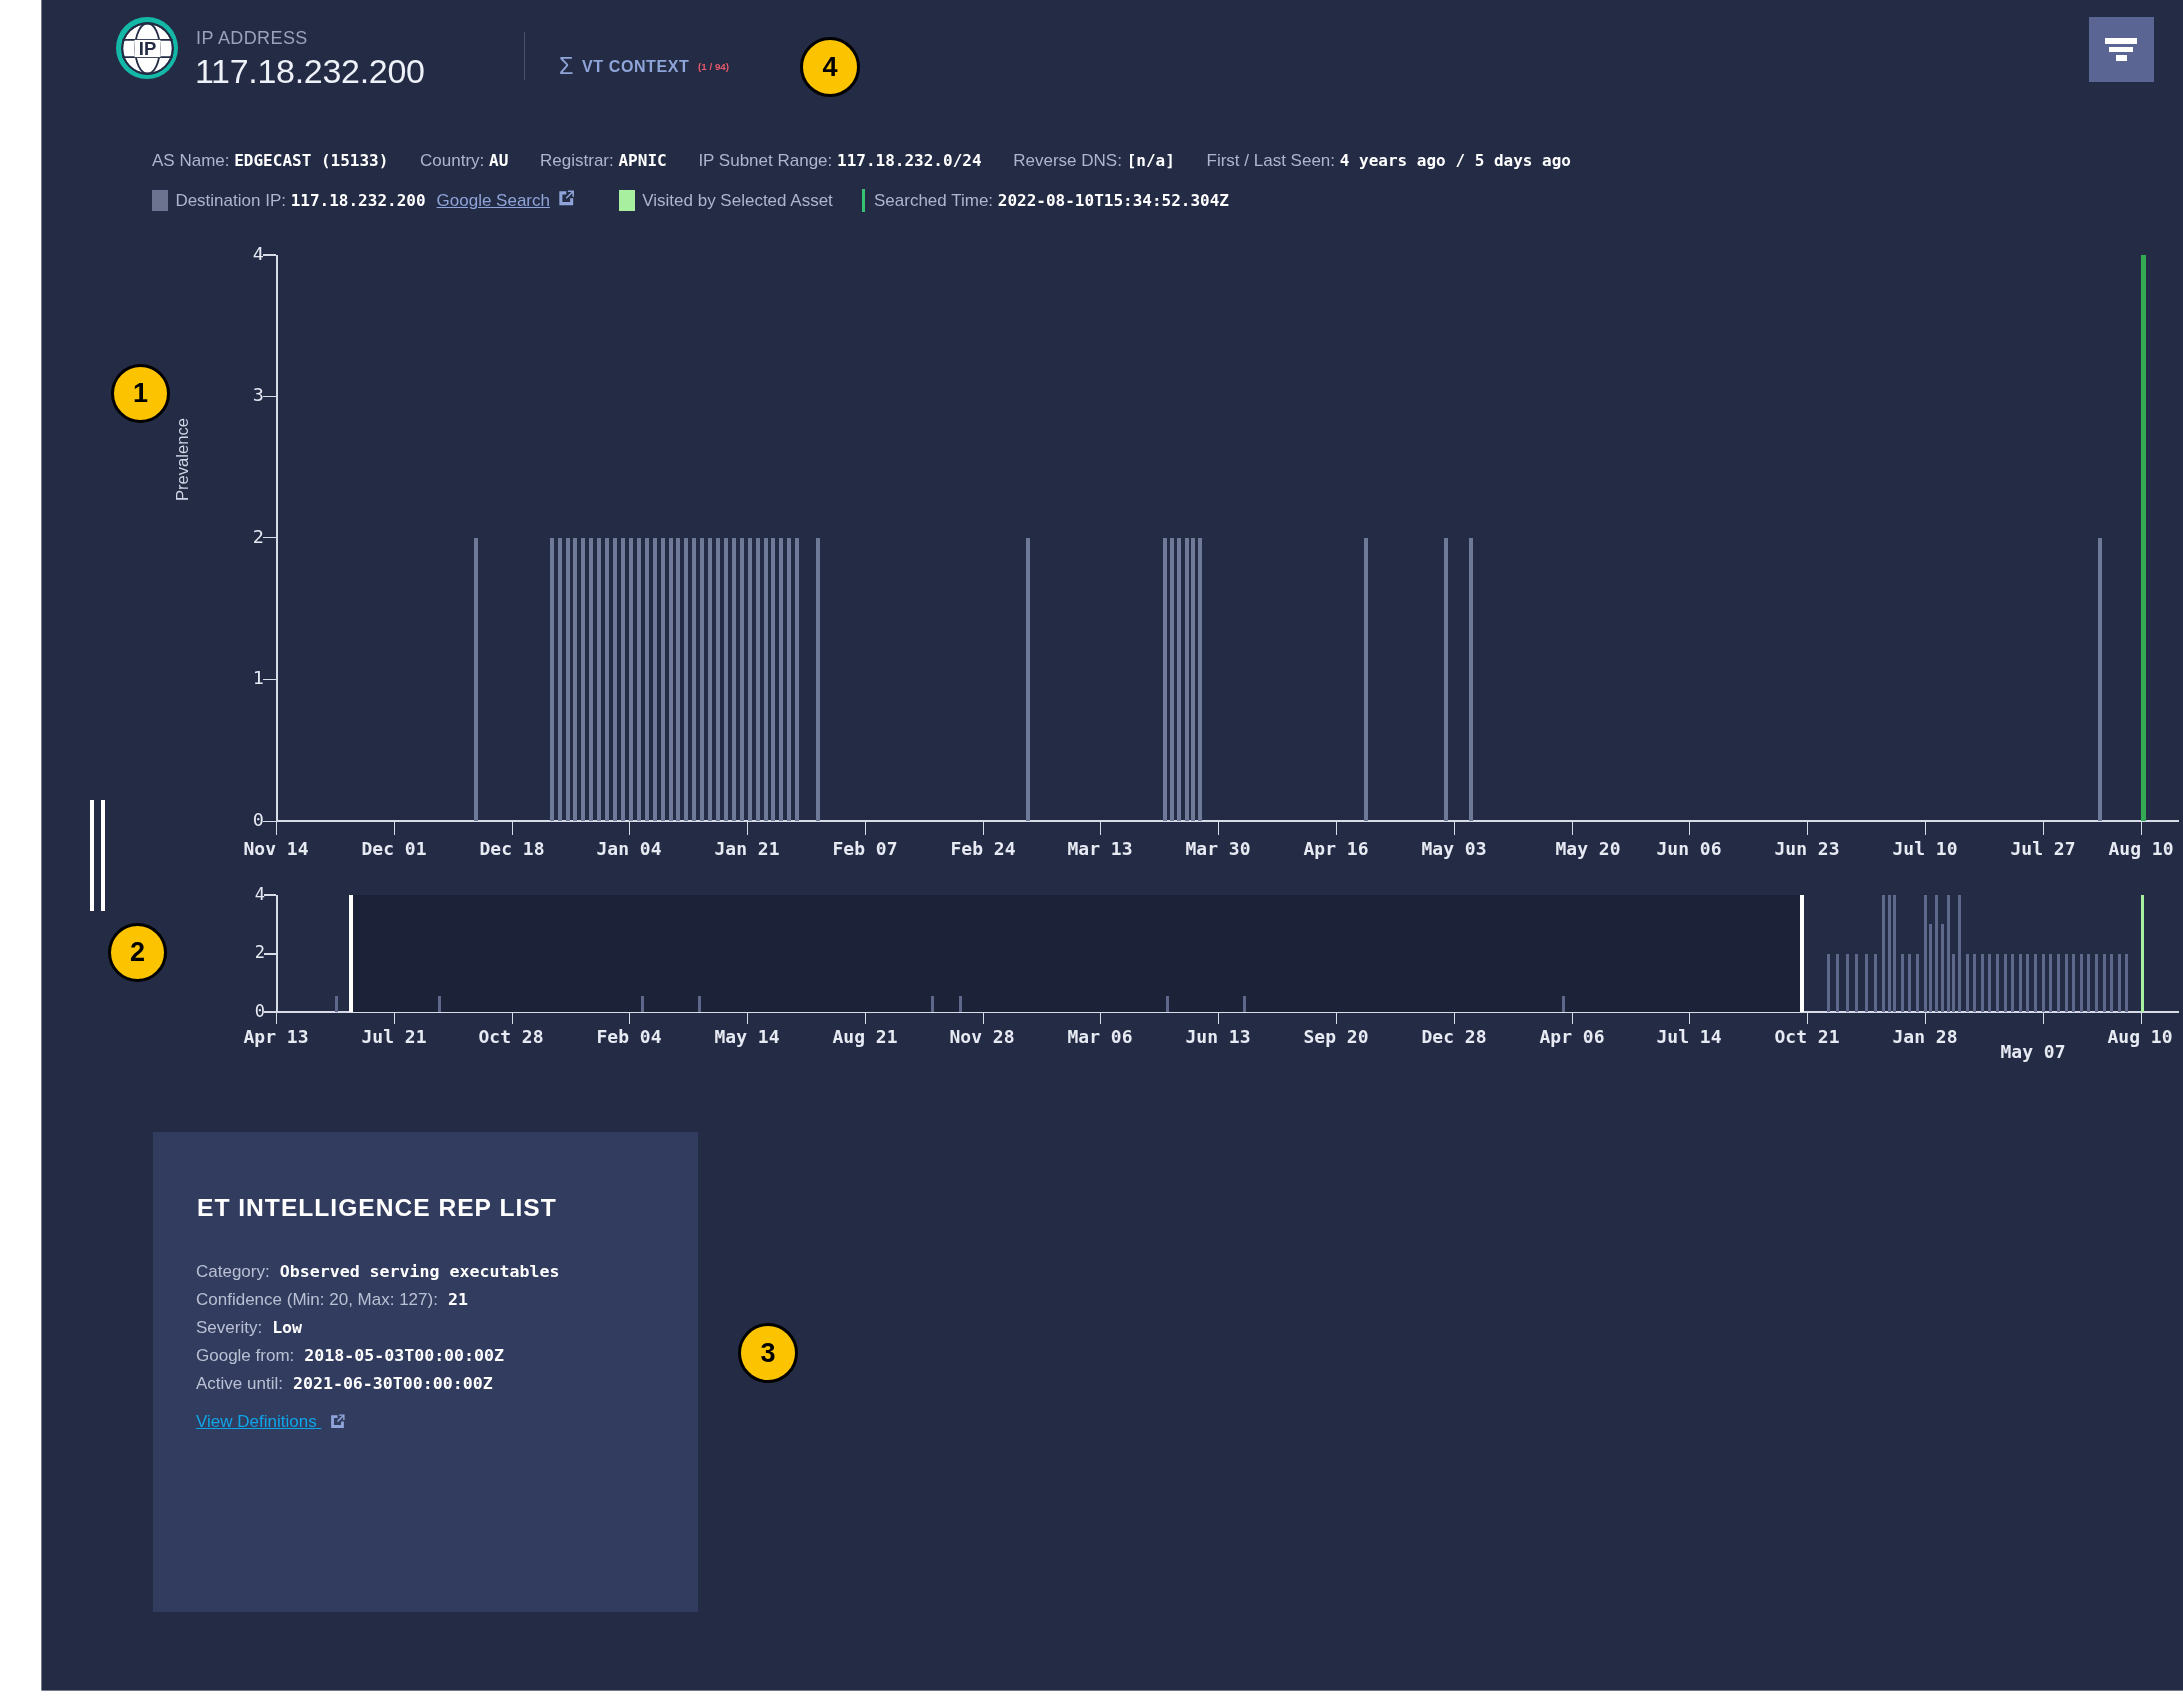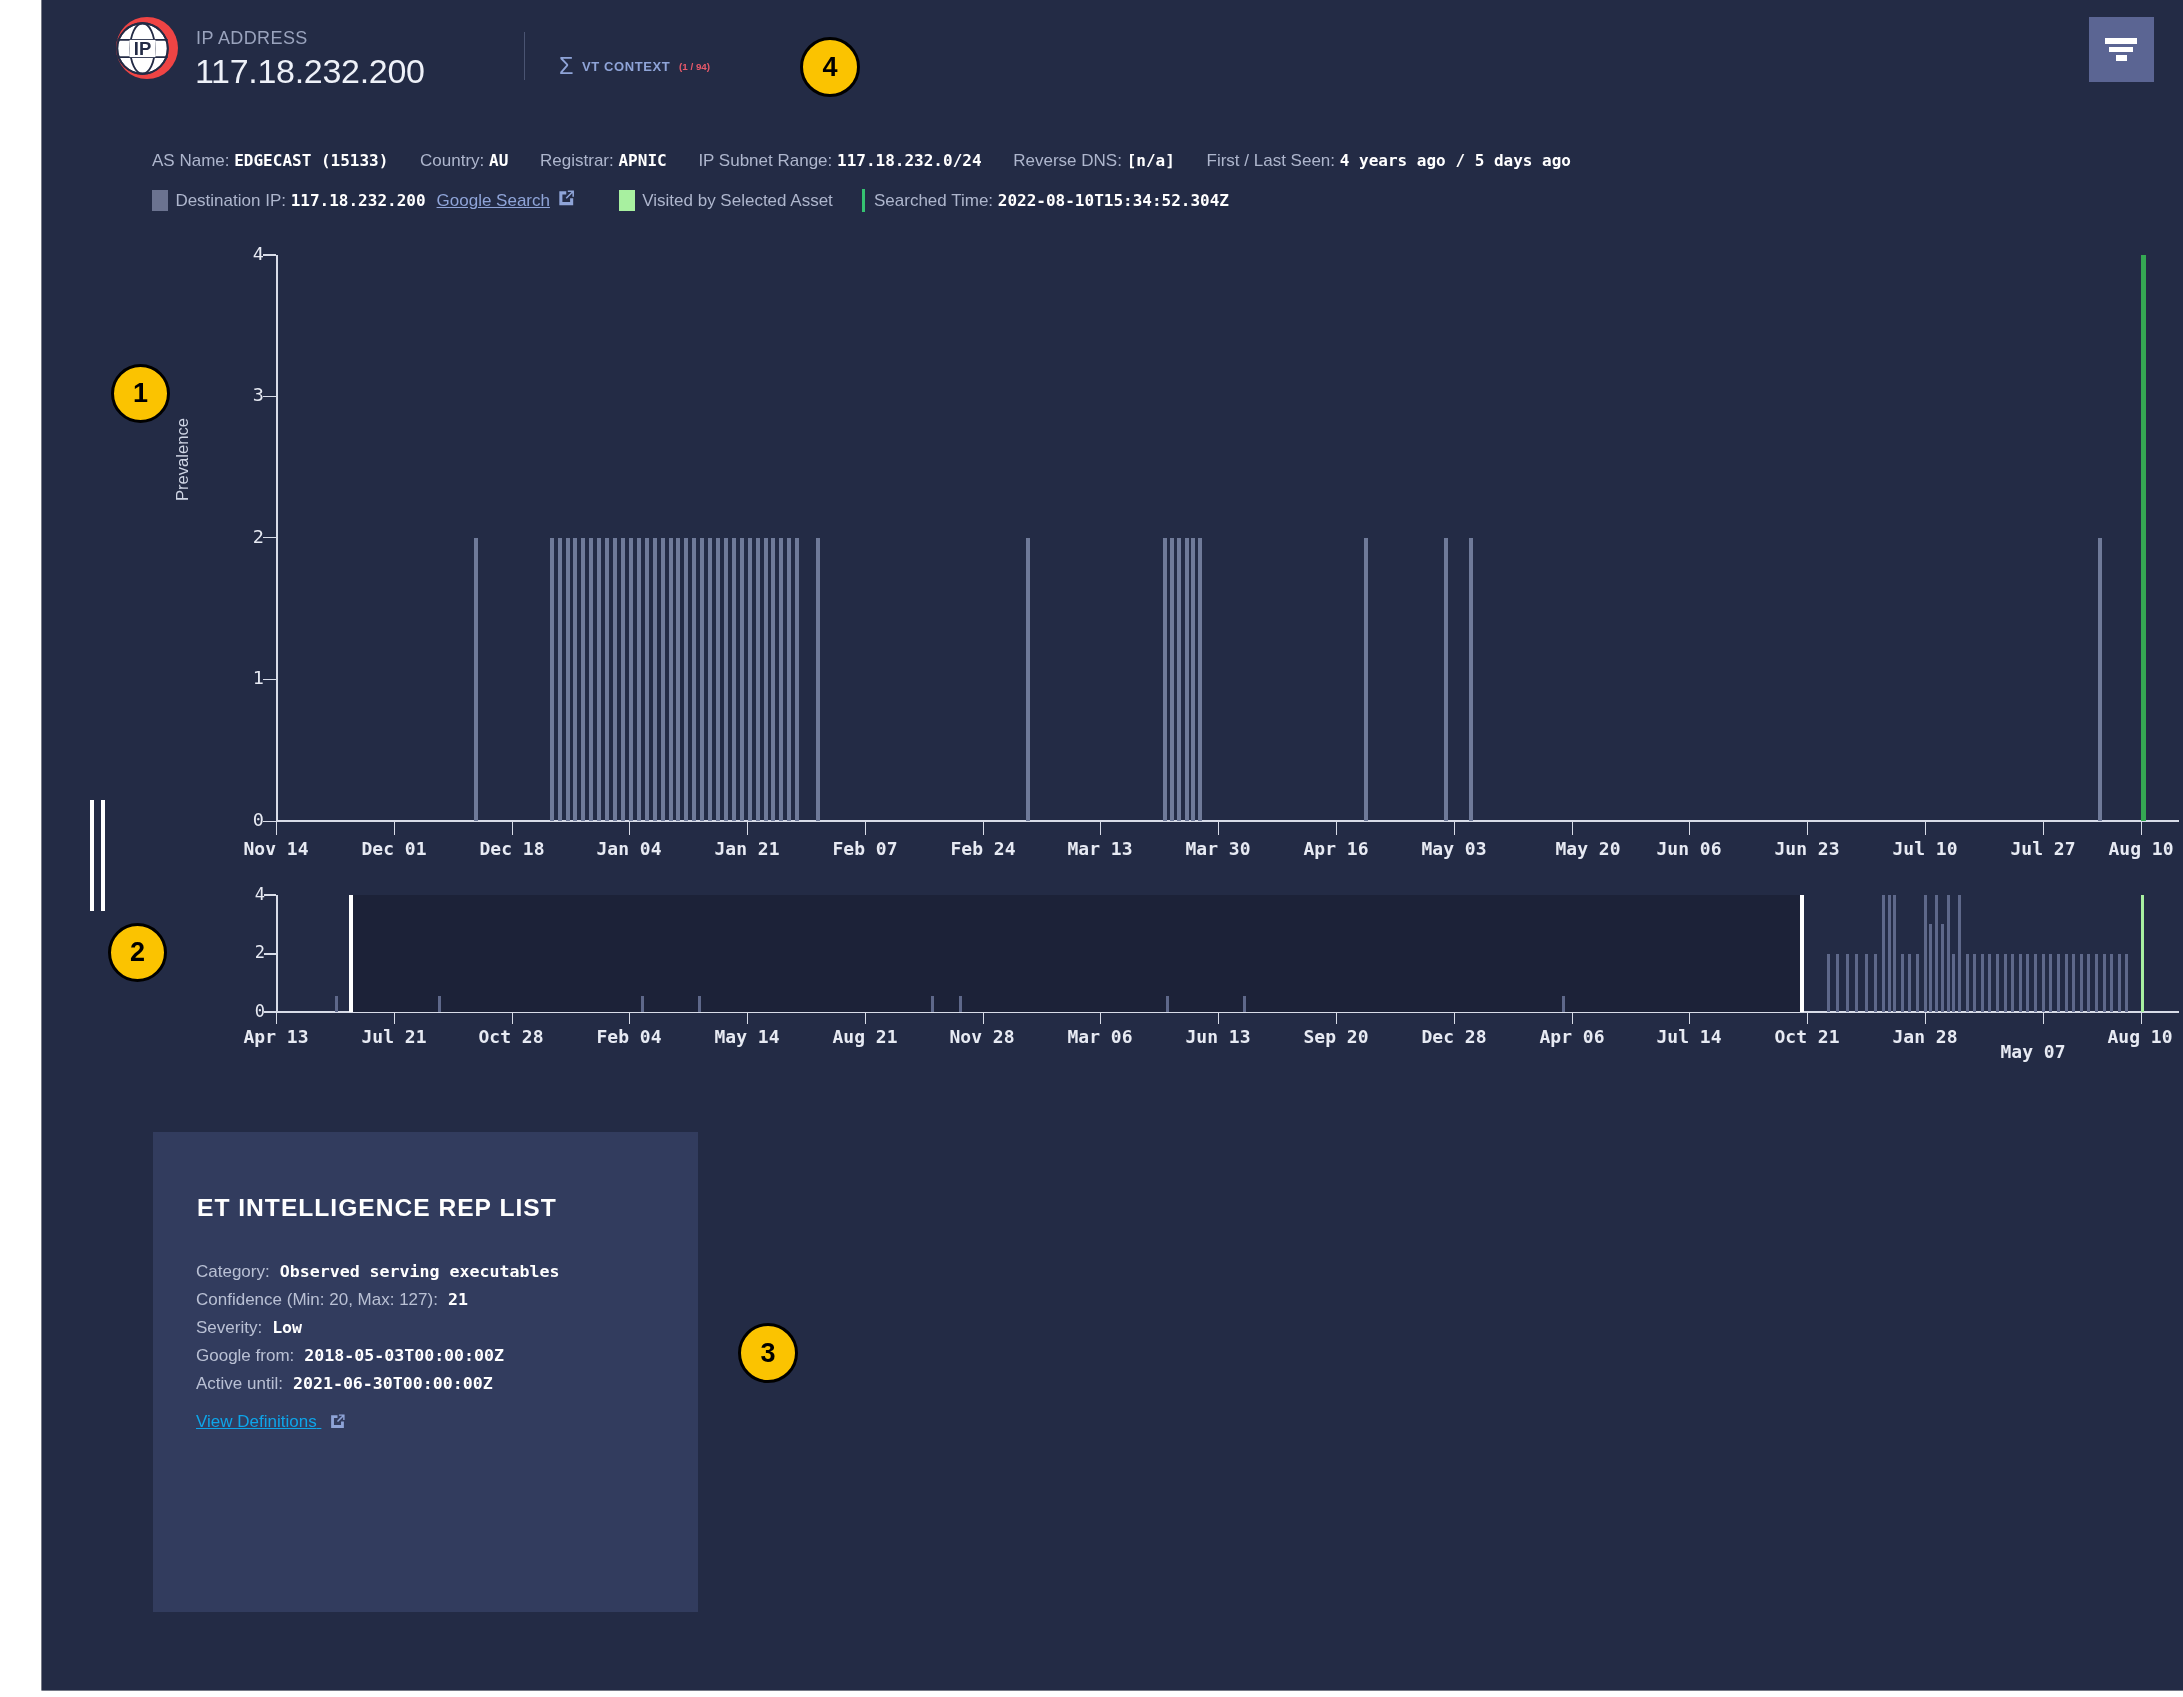--- a/index.html
+++ b/index.html
@@ -10,38 +10,38 @@
   }
   #panel{
     position:absolute;left:42px;top:0px;width:2141px;height:1690px;
     background:#232b45;
     box-shadow:0 0 0 0.6px #1b2238;
   }
   
   #header{position:absolute;left:0;top:0;width:100%;height:132px;}
   #ip-badge{
     position:absolute;left:74px;top:17px;width:62px;height:62px;border-radius:50%;
-    background:#ef4444;display:flex;align-items:center;
+    background:#14b8a6;display:flex;align-items:center;justify-content:center;
   }
   #ip-badge svg{display:block;}
   #ip-label{
     position:absolute;left:154px;top:28px;
     font-size:18px;letter-spacing:0.4px;color:#9aa3bd;font-weight:400;
   }
   #ip-value{
     position:absolute;left:153px;top:52px;font-size:34px;color:#eef1f8;
     font-weight:400;letter-spacing:-0.3px;
   }
   #hdr-divider{position:absolute;left:482px;top:32px;width:1.2px;height:48px;background:#4a5472;}
   #vt-context{
     position:absolute;left:517px;top:55px;display:flex;align-items:center;gap:8.6px;
     cursor:pointer;
   }
   #vt-sigma{font-size:23.4px;color:#8fa4d8;line-height:1;}
-  #vt-text{font-size:13px;font-weight:bold;color:#8fa4d8;letter-spacing:0.6px;}
+  #vt-text{font-size:16px;font-weight:bold;color:#8fa4d8;letter-spacing:0.6px;}
   #vt-count{color:#e8596a;font-weight:bold;}
   #filter-btn{
     position:absolute;right:29.5px;top:17px;width:65px;height:65px;
     background:#5b6593;display:flex;align-items:center;justify-content:center;
     cursor:pointer;
   }
   .fbar{background:#fff;height:5.5px;margin:3.1px auto;}
   .fb1{width:32px;}.fb2{width:23.4px;}.fb3{width:11px;}
 
   

